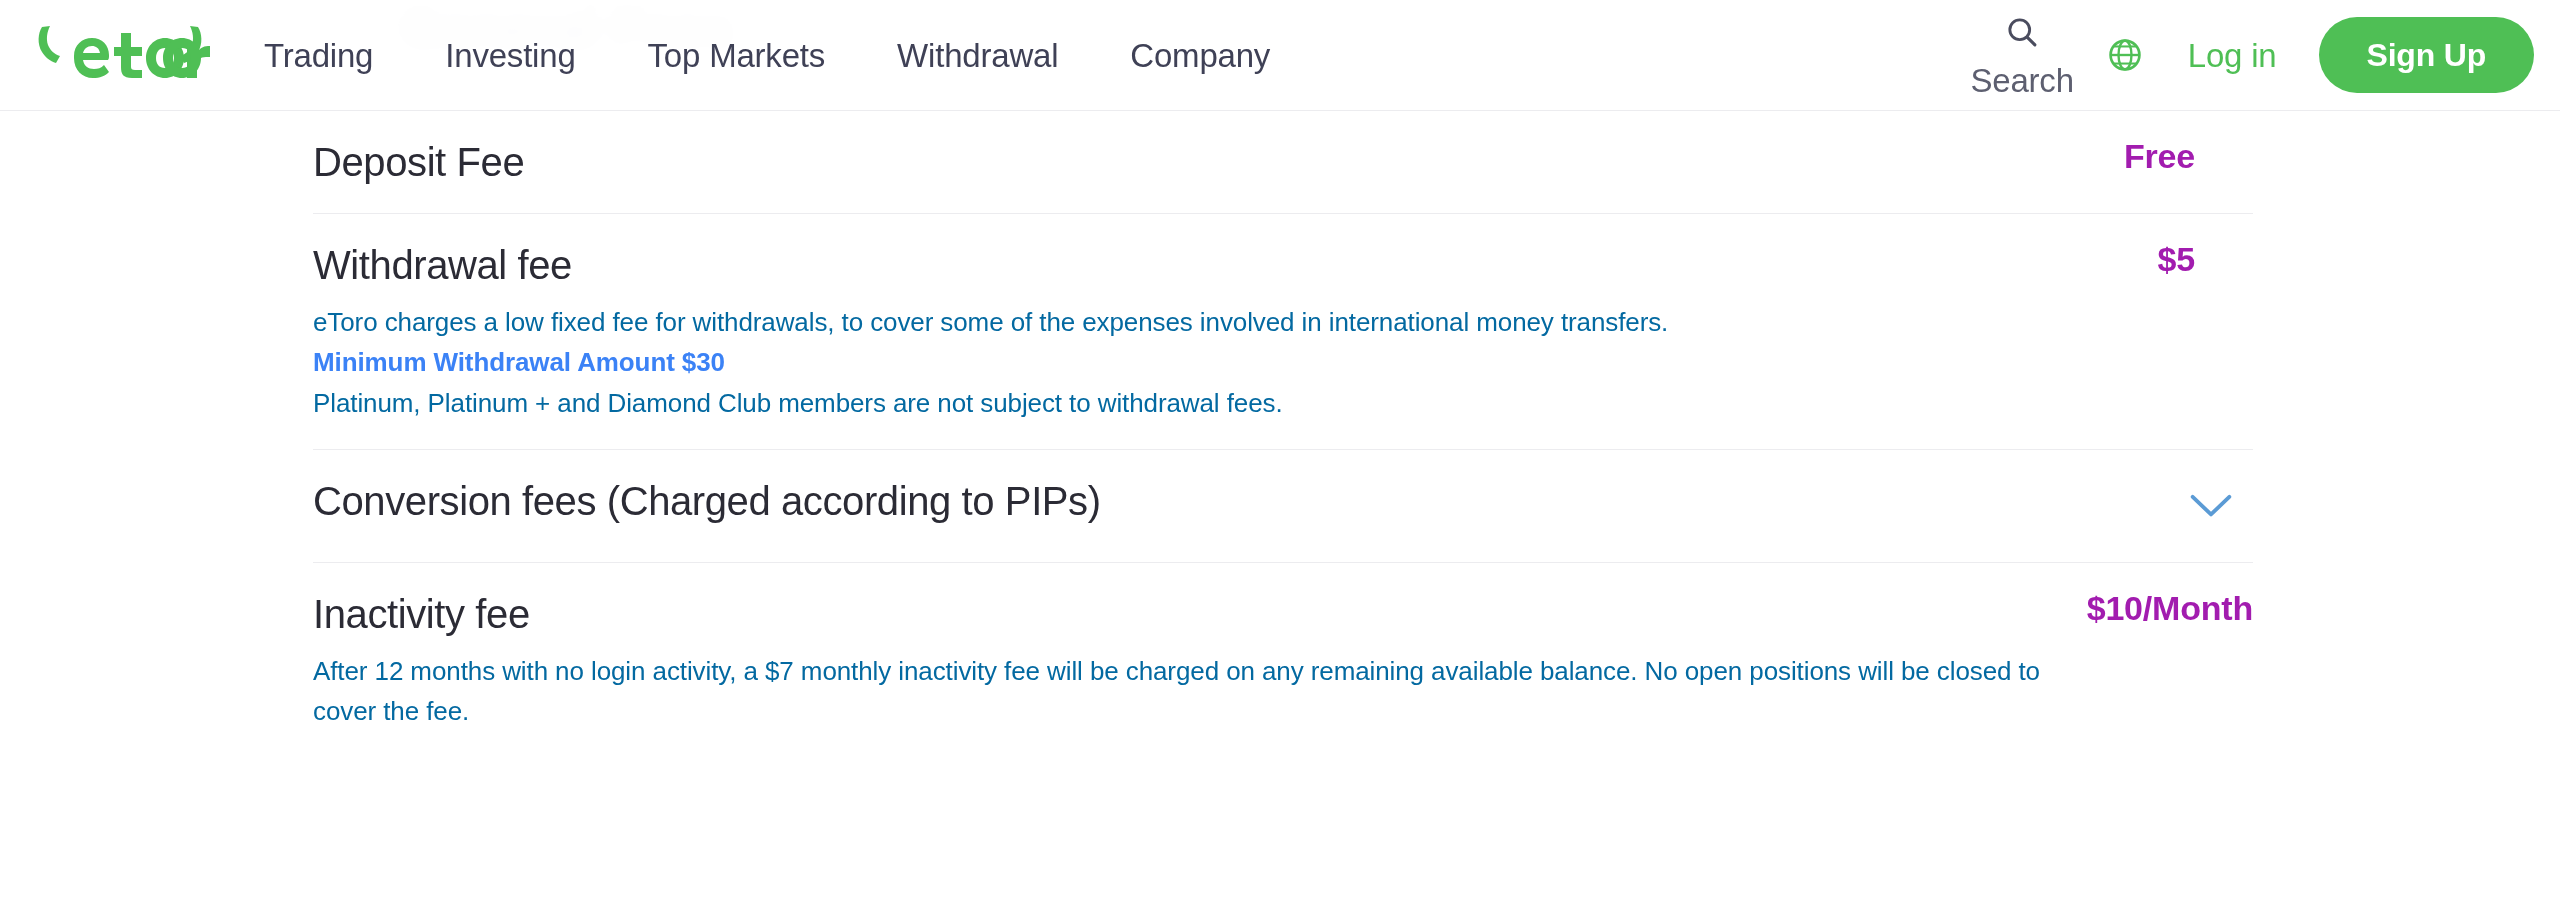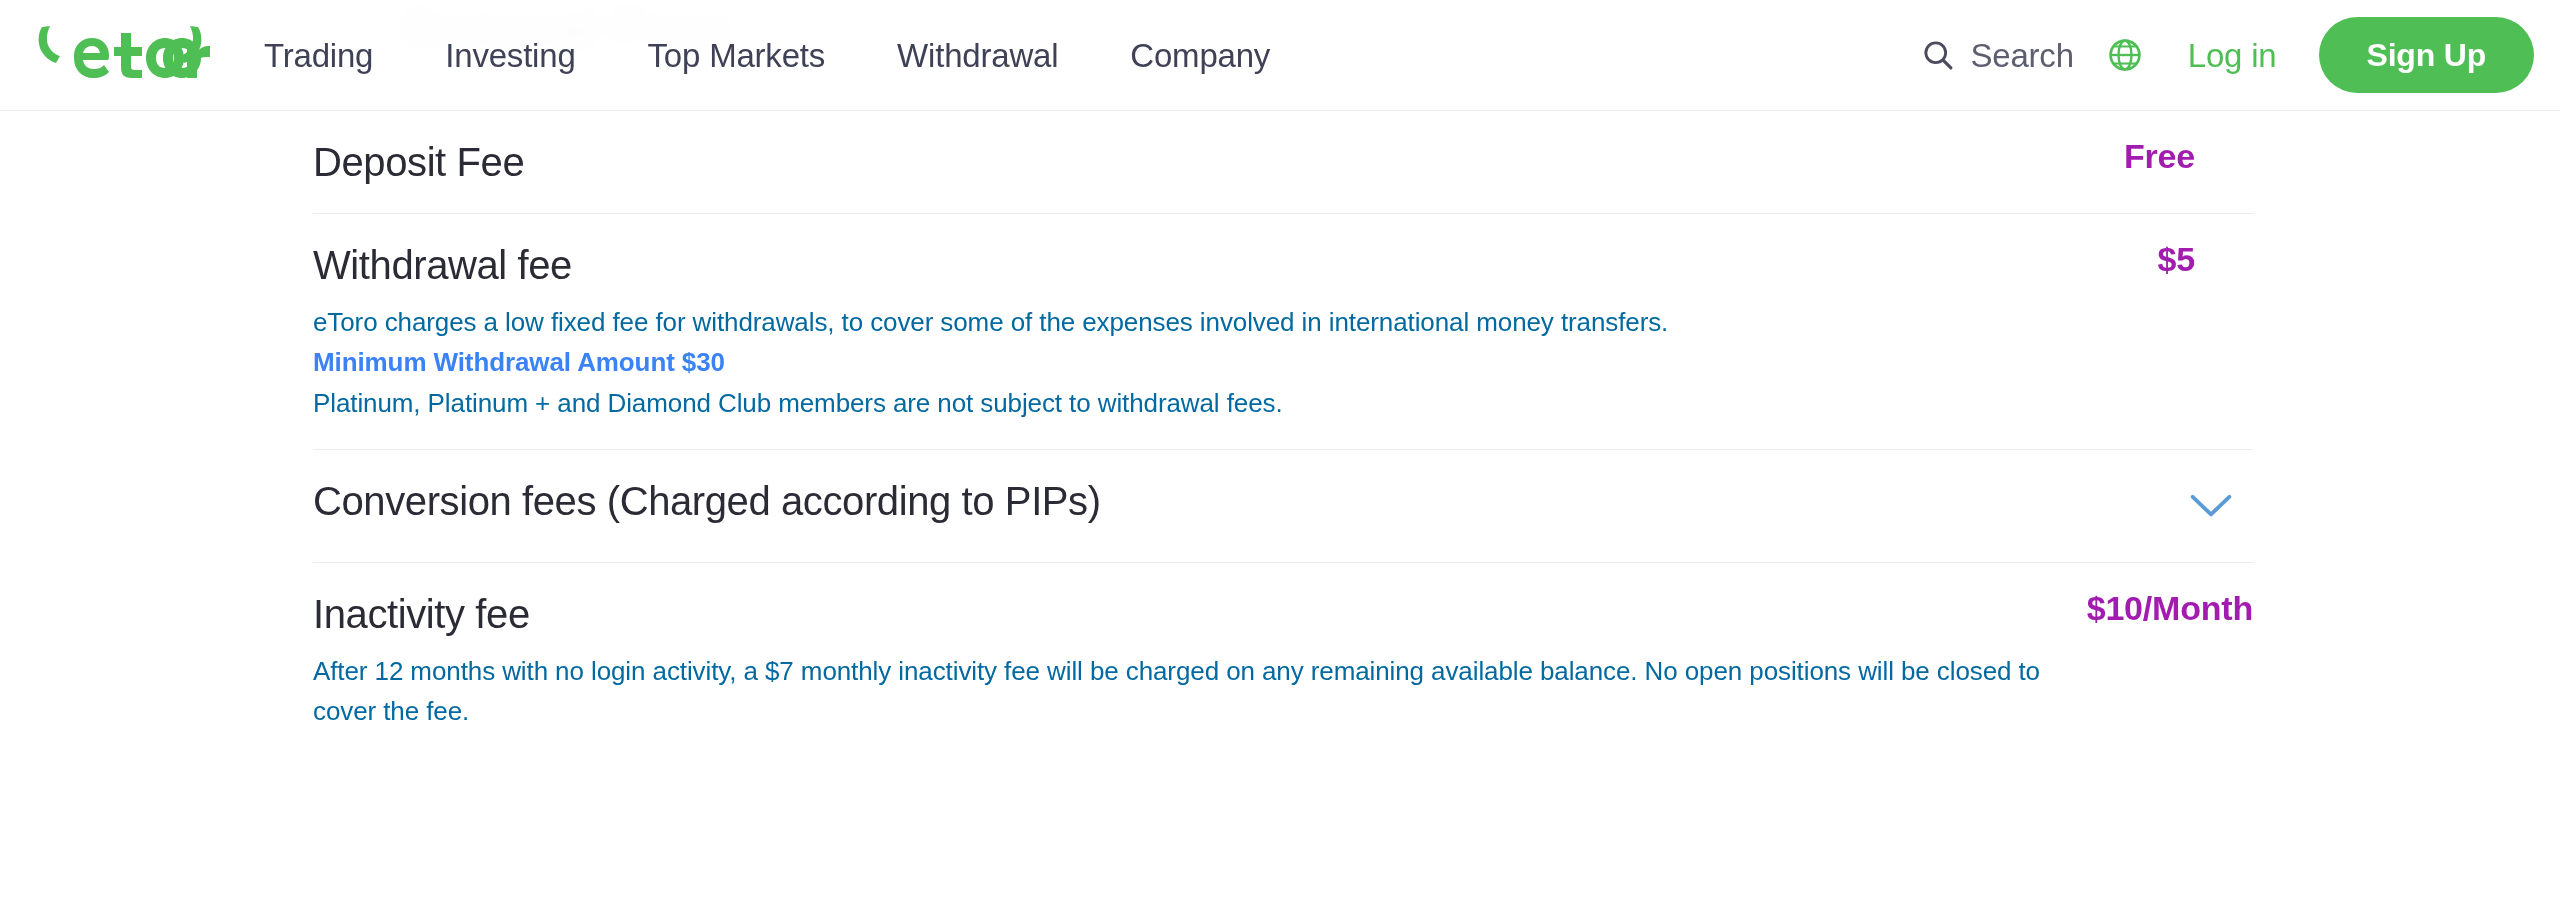--- a/index.html
+++ b/index.html
@@ -94,20 +94,21 @@
     flex: 0 0 auto;
     gap: 0;
   }
   .search-group {
     display: flex;
     align-items: center;
     gap: 14px;
     cursor: pointer;
     padding: 8px 10px;
     margin-right: 14px;
+    flex-direction: column;
   }
   .search-label {
     font-size: 33px;
     color: #5d5f70;
     letter-spacing: -0.2px;
     line-height: 1;
   }
   .globe-btn {
     display: flex;
     align-items: center;

